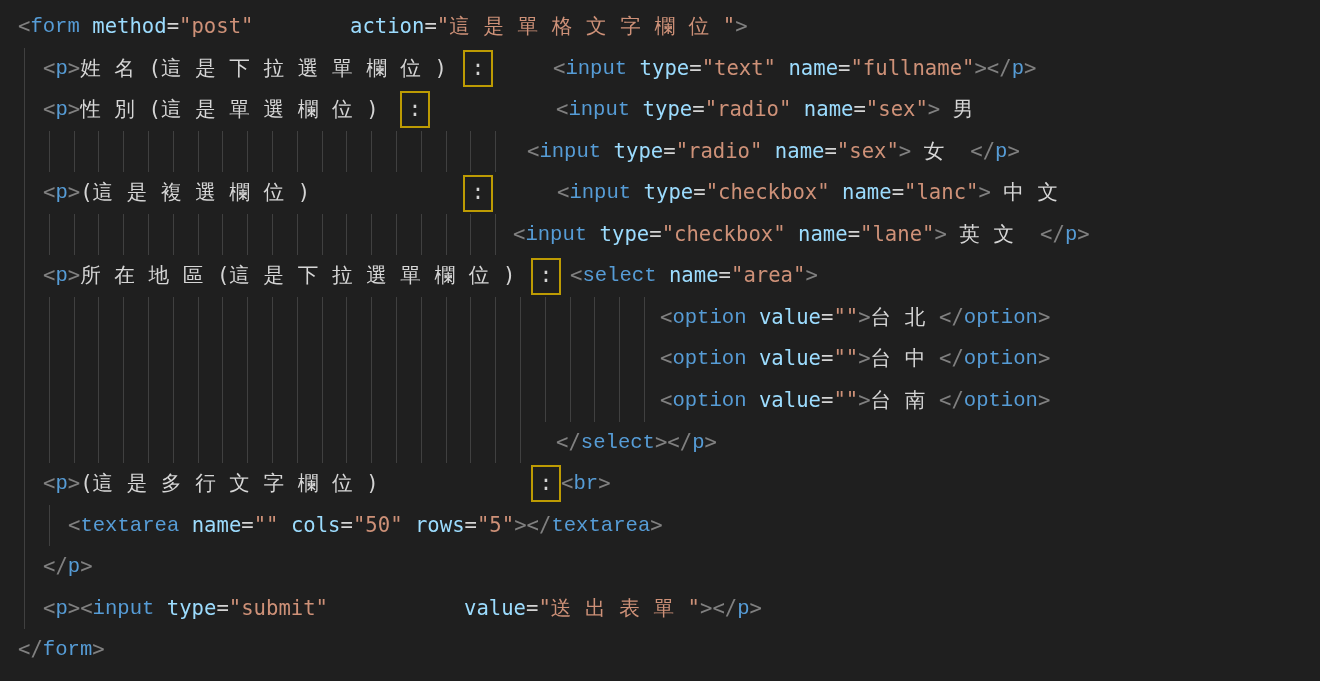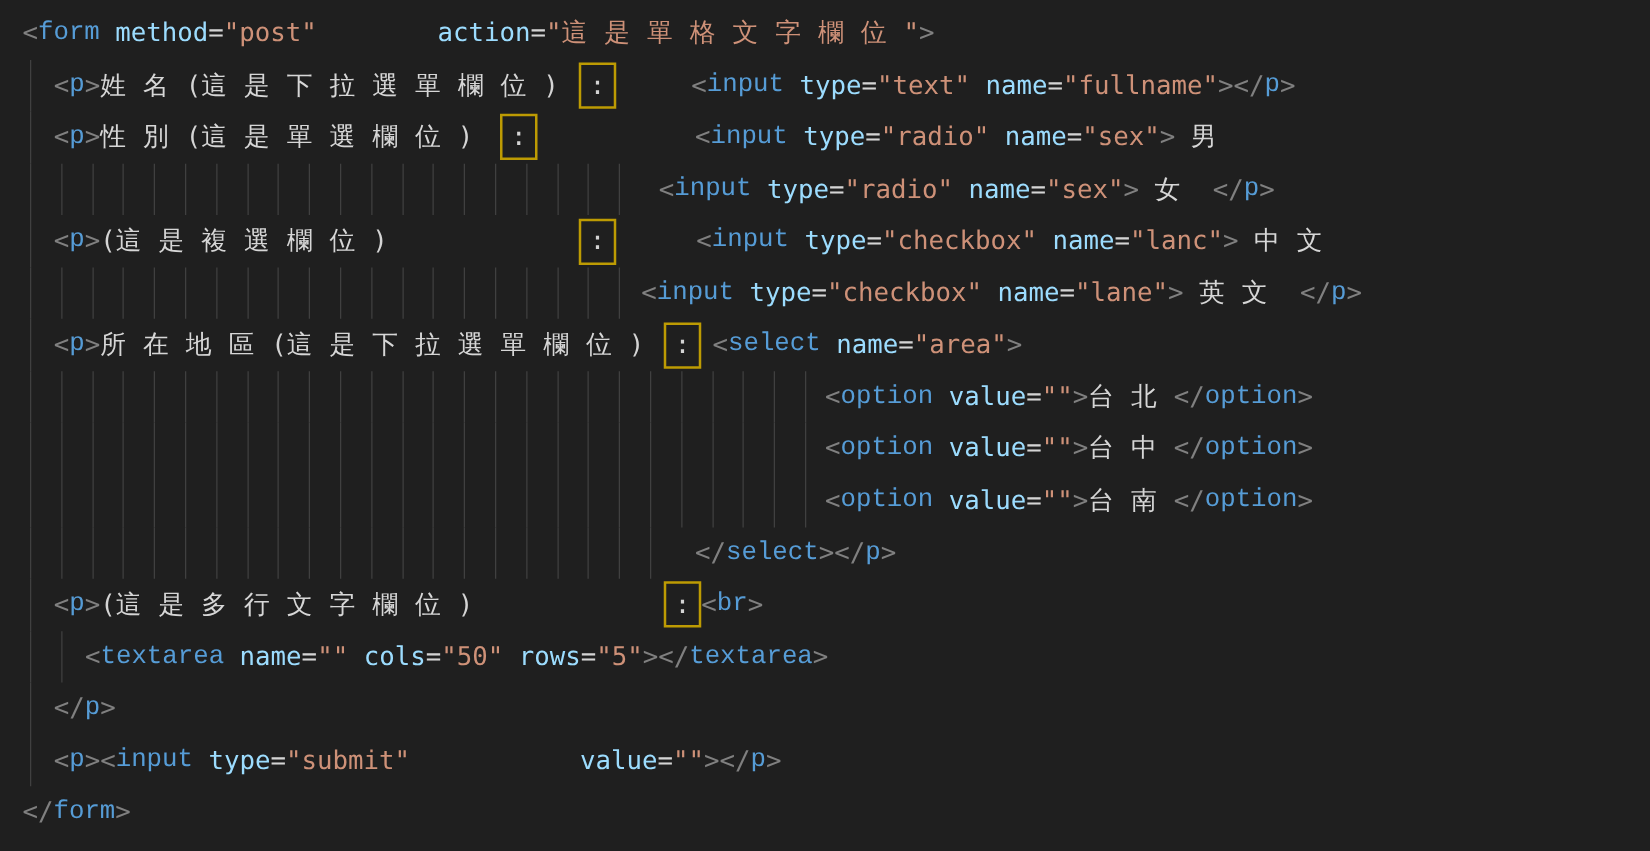--- a/index.html
+++ b/index.html
@@ -229,18 +229,18 @@
       <div class="guide" style="left: 48.8px;"></div>
       <span class="chunk" style="left: 68px;"><span class="p">&lt;</span><span class="t">textarea</span><span class="x"> </span><span class="a">name</span><span class="e">=</span><span class="s">""</span><span class="x"> </span><span class="a">cols</span><span class="e">=</span><span class="s">"50"</span><span class="x"> </span><span class="a">rows</span><span class="e">=</span><span class="s">"5"</span><span class="p">&gt;&lt;/</span><span class="t">textarea</span><span class="p">&gt;</span></span>
     </div>
     <div class="line" style="top: 546.28px;">
       <div class="guide" style="left: 24px;"></div>
       <span class="chunk" style="left: 43px;"><span class="p">&lt;/</span><span class="t">p</span><span class="p">&gt;</span></span>
     </div>
     <div class="line" style="top: 587.84px;">
       <div class="guide" style="left: 24px;"></div>
       <span class="chunk" style="left: 43px;"><span class="p">&lt;</span><span class="t">p</span><span class="p">&gt;&lt;</span><span class="t">input</span><span class="x"> </span><span class="a">type</span><span class="e">=</span><span class="s">"submit"</span></span>
-      <span class="chunk" style="left: 464px;"><span class="a">value</span><span class="e">=</span><span class="s">"</span><span class="s">"</span><span class="p">&gt;&lt;/</span><span class="t">p</span><span class="p">&gt;</span></span>
+      <span class="chunk" style="left: 464px;"><span class="a">value</span><span class="e">=</span><span class="s">"</span><span class="zs">送出表單</span><span class="s">"</span><span class="p">&gt;&lt;/</span><span class="t">p</span><span class="p">&gt;</span></span>
     </div>
     <div class="line" style="top: 629.4px;">
       <span class="chunk" style="left: 18px;"><span class="p">&lt;/</span><span class="t">form</span><span class="p">&gt;</span></span>
     </div>
   </div>
 
 </body></html>

